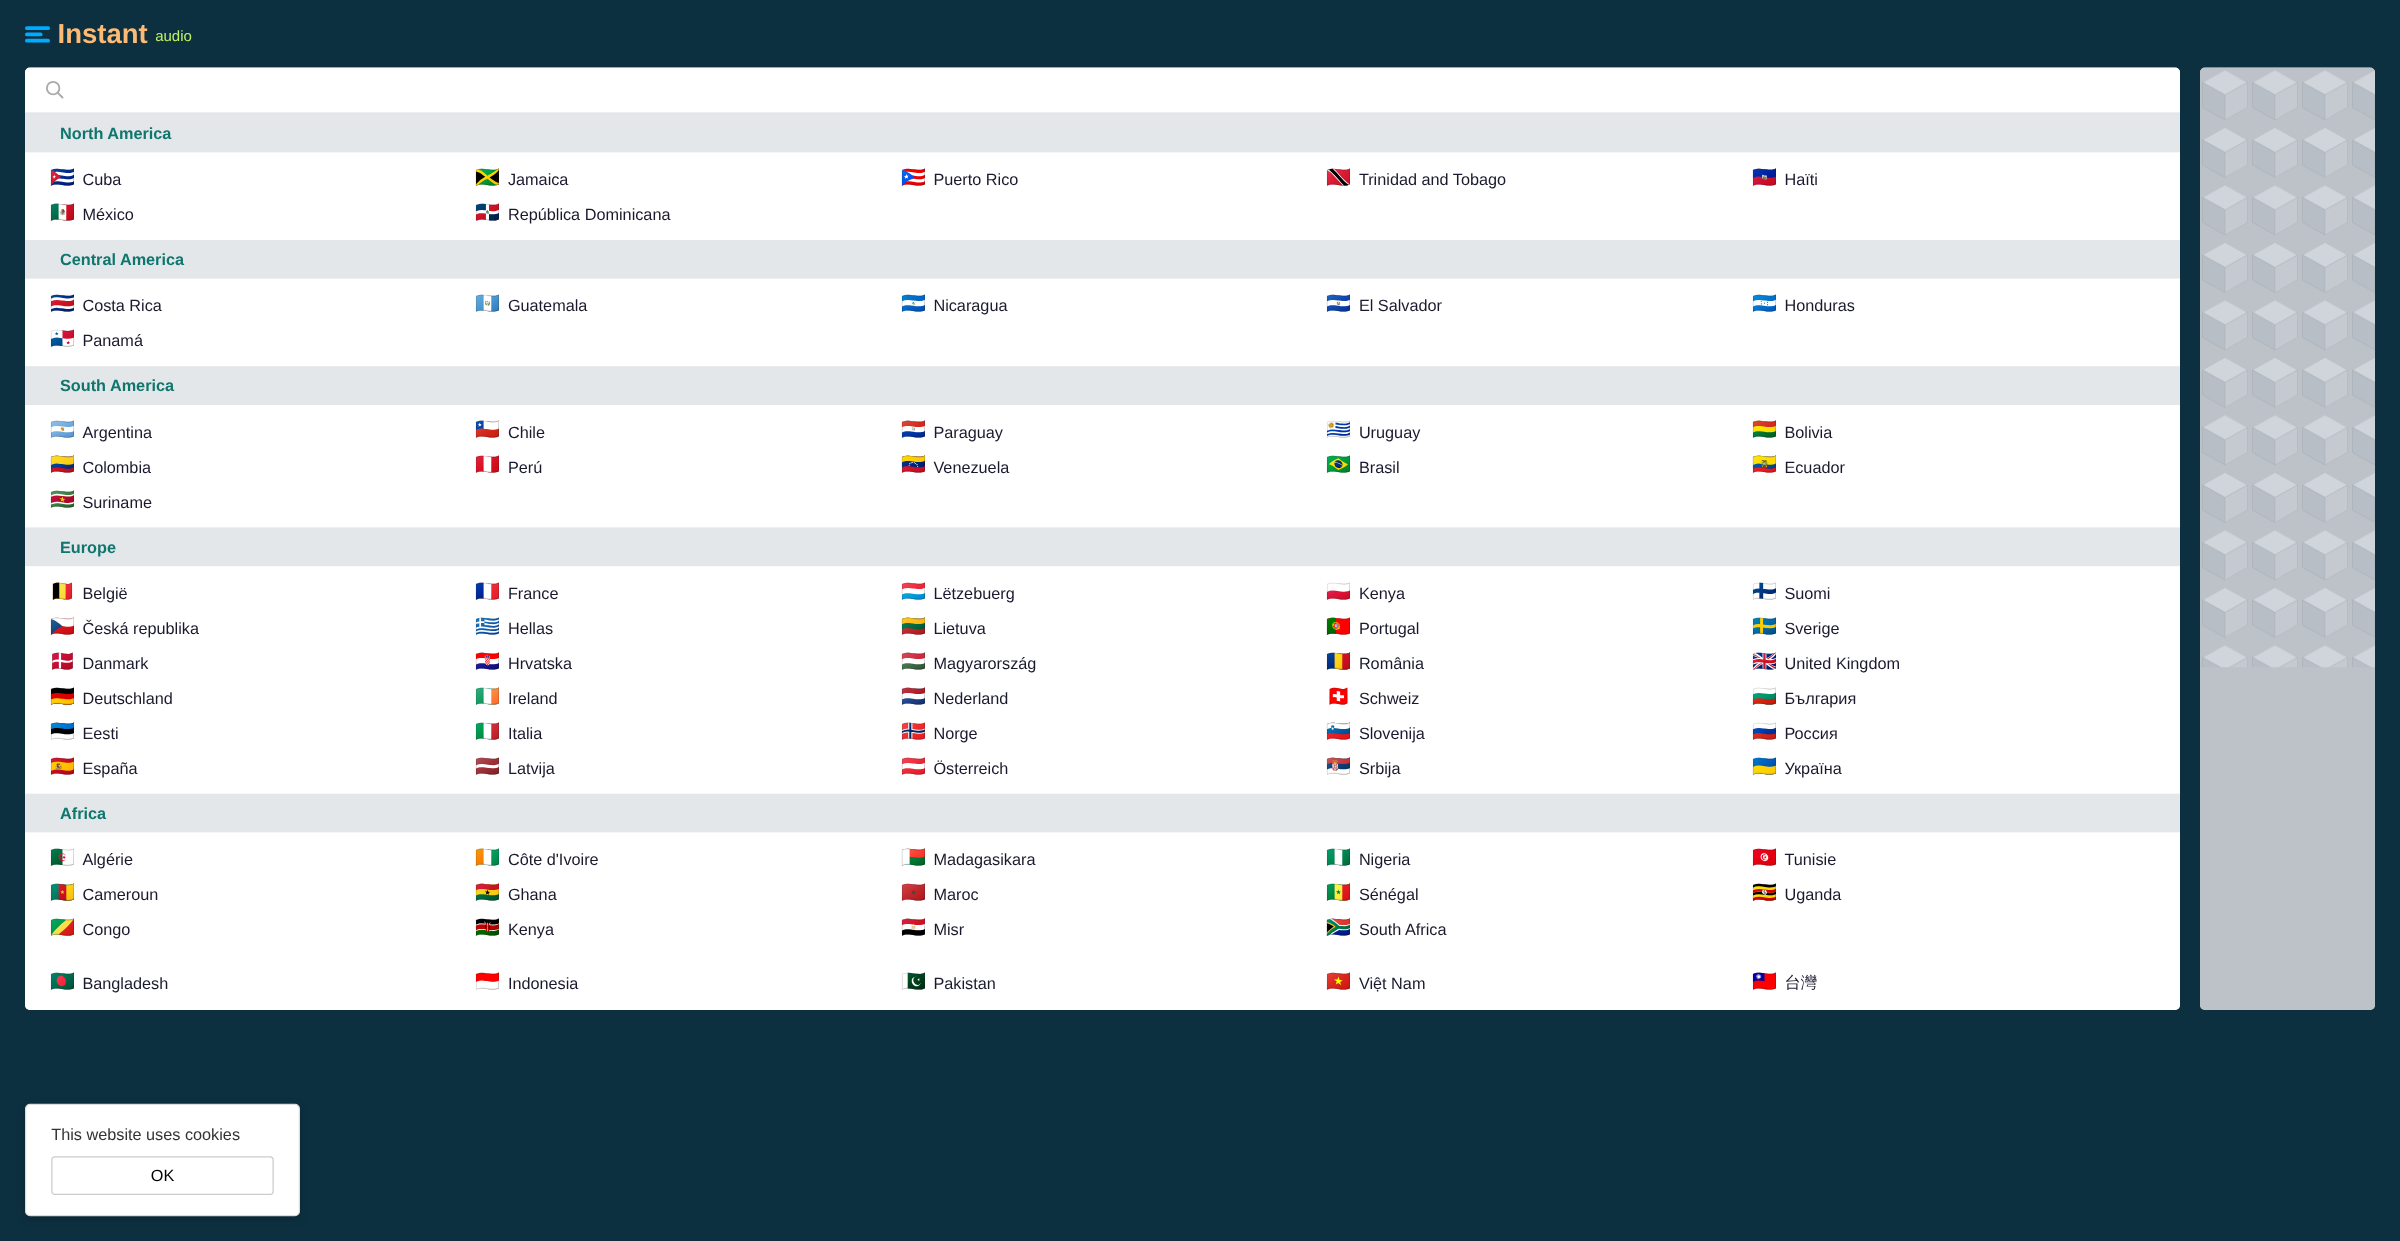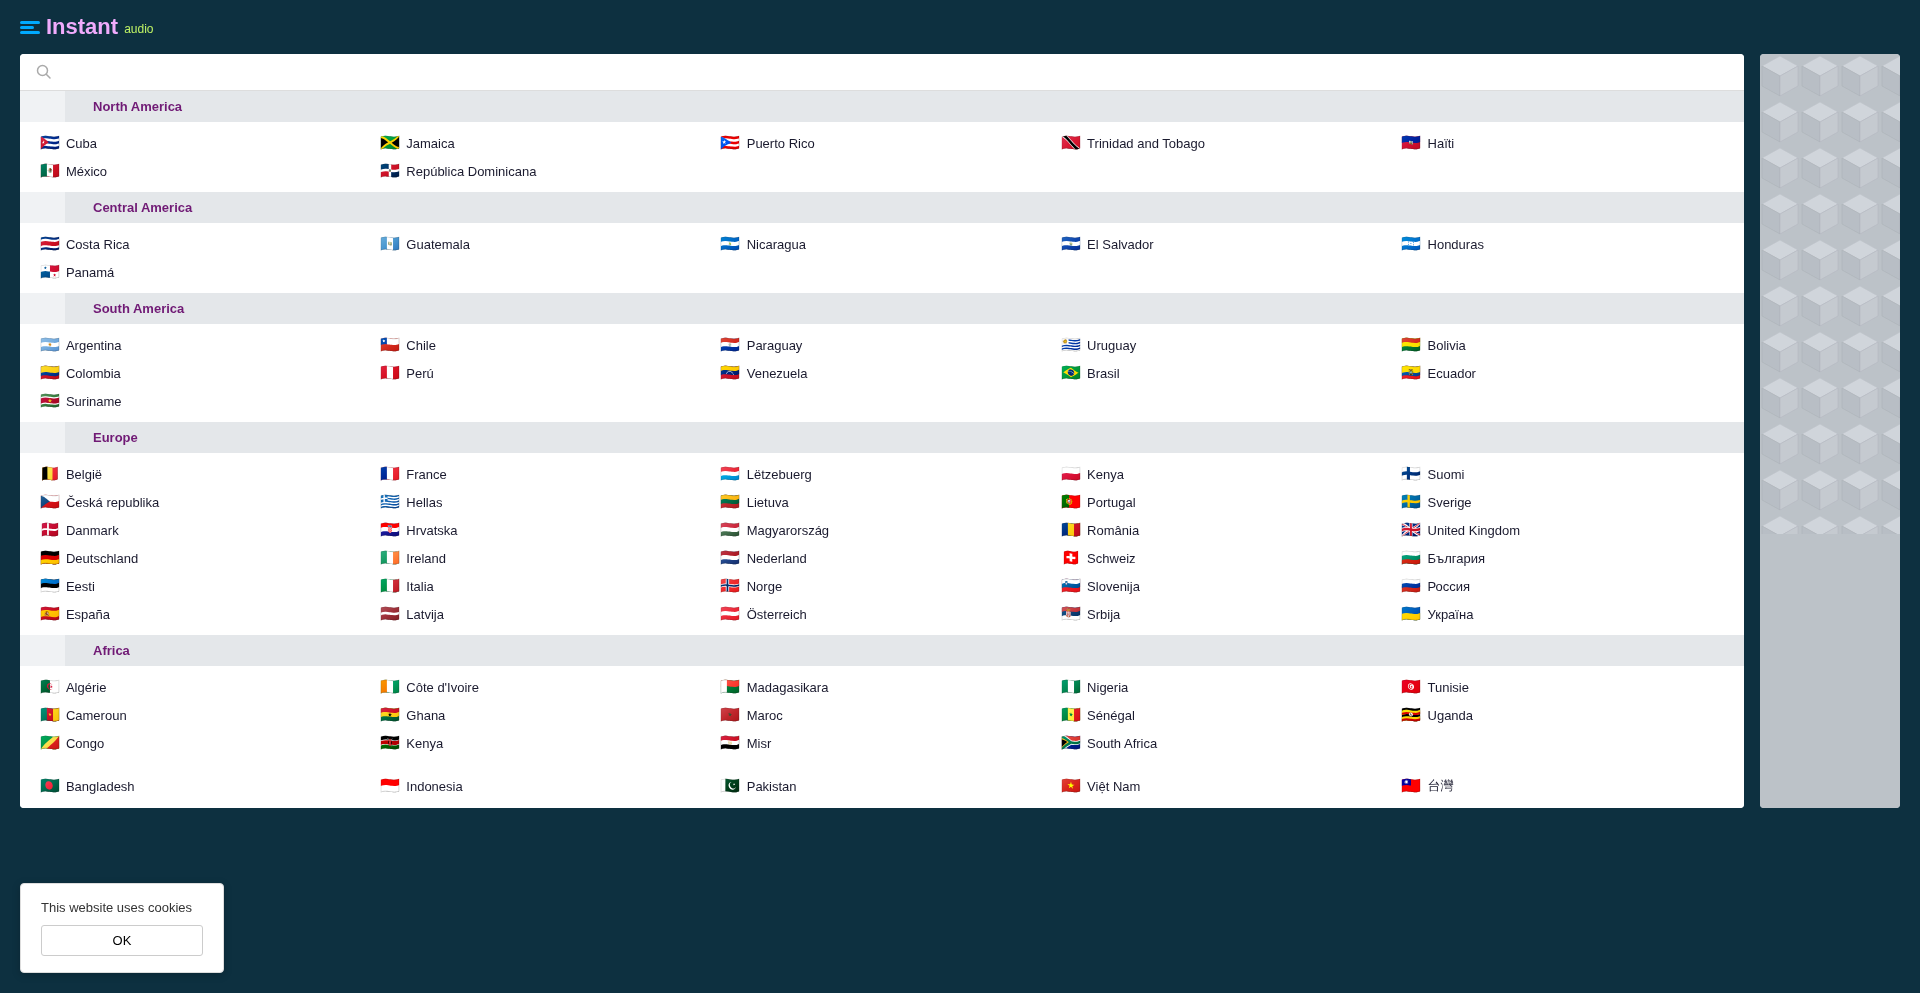--- a/index.html
+++ b/index.html
@@ -35,21 +35,21 @@
       border-radius: 2px;
     }
 
     .logo-line:nth-child(1) { width: 20px; }
     .logo-line:nth-child(2) { width: 14px; }
     .logo-line:nth-child(3) { width: 20px; }
 
     .logo-text-instant {
       font-size: 22px;
       font-weight: bold;
-      color: #f0abfc;
+      color: #fdba74;
     }
 
     .logo-text-audio {
       font-size: 12px;
       color: #bef264;
       margin-top: 4px;
     }
 
     #main-layout {
       display: flex;
@@ -88,22 +88,21 @@
 
     .section {
       margin-bottom: 0;
     }
 
     .section-header {
       background: #e4e7ea;
       padding: 8px 28px;
       font-size: 13px;
       font-weight: bold;
-      color: #701a75;
-      margin-left: 45px;
+      color: #0f766e;
     }
 
     .section-body {
       background: #fff;
       padding: 10px 16px;
       display: grid;
       grid-template-columns: repeat(5, 1fr);
       gap: 6px 10px;
     }
 
@@ -145,21 +144,21 @@
     }
 
     #cookie-banner {
       position: fixed;
       bottom: 20px;
       left: 20px;
       background: #fff;
       border: 1px solid #ddd;
       border-radius: 4px;
       padding: 16px 20px;
-      width: 204px;
+      width: 220px;
       box-shadow: 0 2px 8px rgba(0,0,0,0.2);
       z-index: 100;
     }
 
     #cookie-banner p {
       font-size: 13px;
       color: #333;
       margin-bottom: 10px;
     }
 

